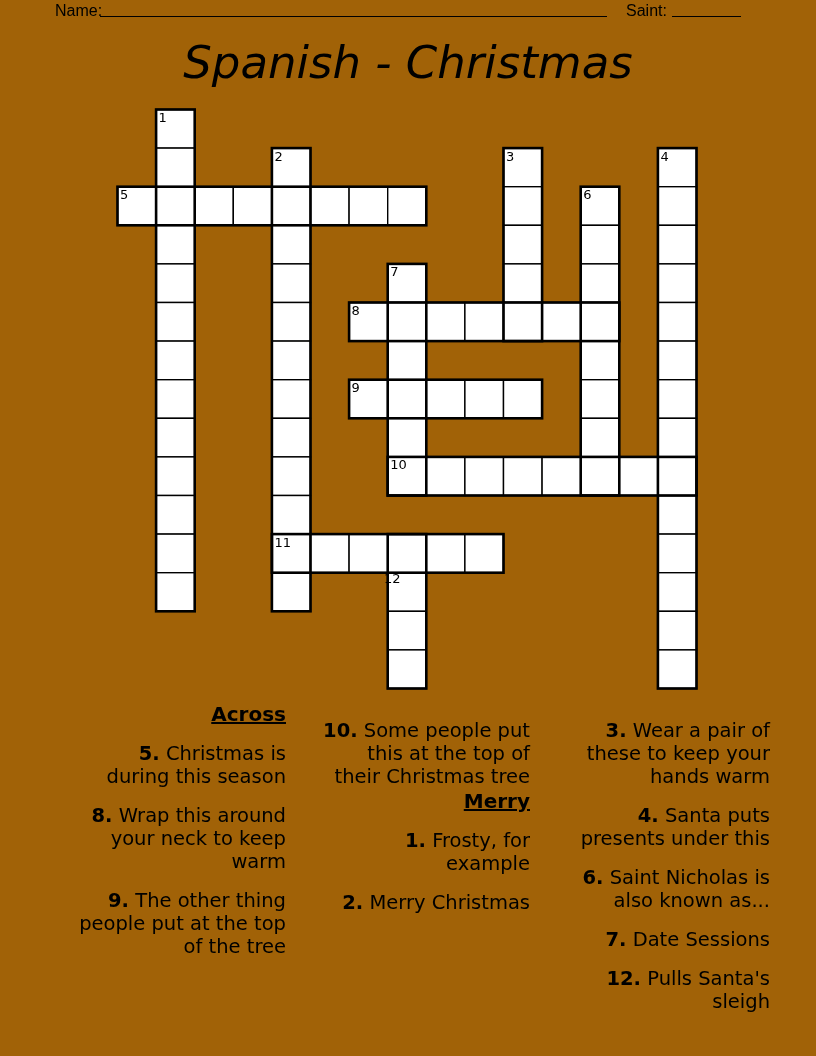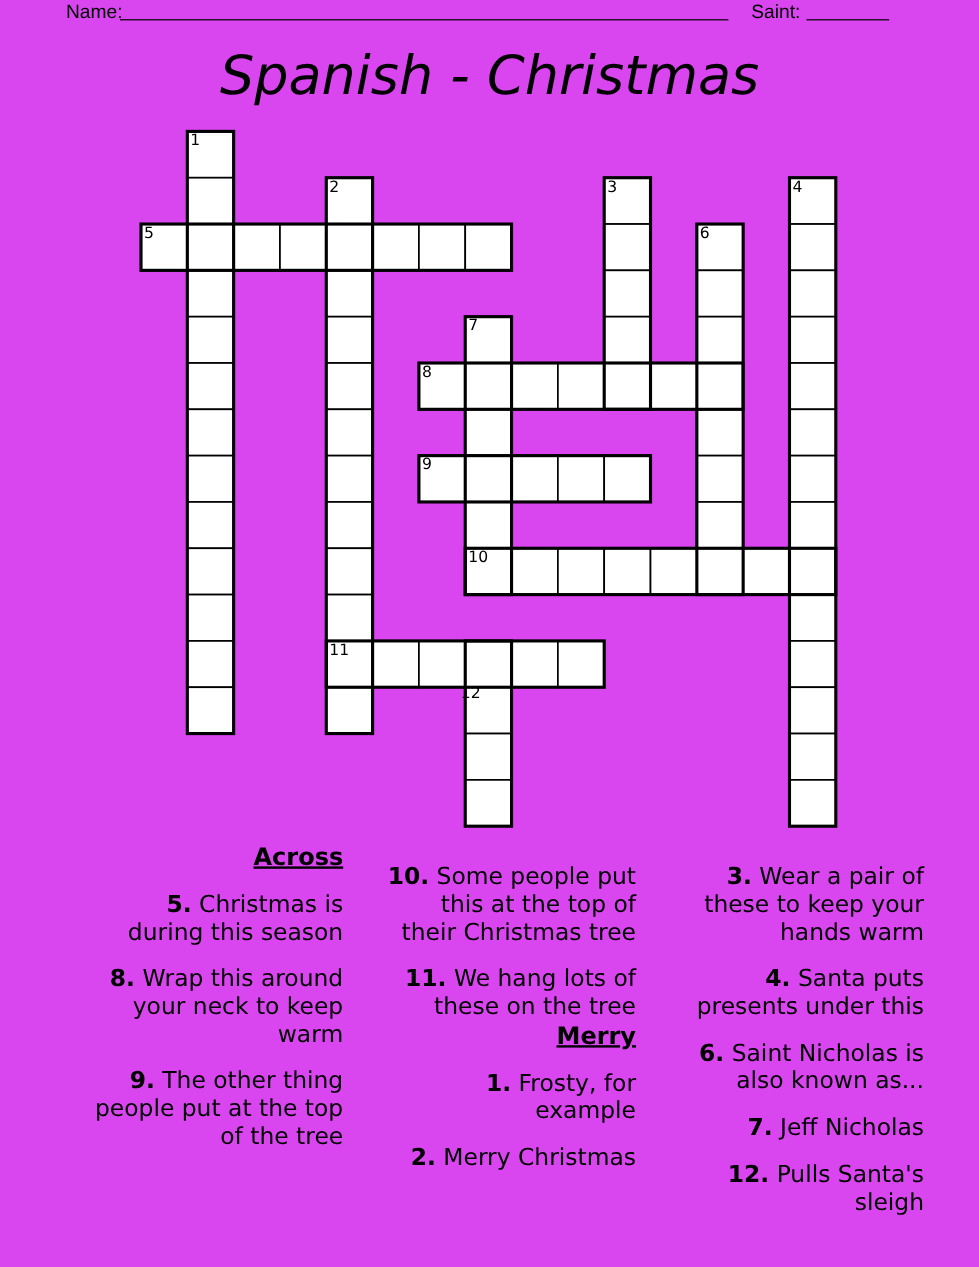--- a/index.html
+++ b/index.html
@@ -1,17 +1,17 @@
 <!DOCTYPE html>
 <html><head>
 <meta charset="utf-8">
 <style>
   html,body{margin:0;padding:0;background:#fff;}
   .page{
-    position:relative;width:816px;height:1056px;background:#d946ef;
+    position:relative;width:816px;height:1056px;background:#a16207;
     font-family:"DejaVu Sans",sans-serif;color:#000;overflow:hidden;
   }
   
   .hdr-label{
     position:absolute;top:2px;font-family:"Liberation Sans",sans-serif;
     font-size:16px;line-height:17px;color:#000;
   }
   #name-label{left:55px;}
   #date-label{left:626px;}
   .write-line{position:absolute;top:1px;height:15px;border-bottom:1.6px solid #000;}
@@ -193,33 +193,31 @@
 your neck to keep
 warm</span></div>
       <div class="clue"><span class="num">9.</span> <span class="t">The other thing
 people put at the top
 of the tree</span></div>
     </div>
   <div class="clue-col" id="clue-col-1">
       <div class="clue"><span class="num">10.</span> <span class="t">Some people put
 this at the top of
 their Christmas tree</span></div>
-      <div class="clue"><span class="num">11.</span> <span class="t">We hang lots of
-these on the tree</span></div>
       <div class="clue-heading">Merry</div>
       <div class="clue"><span class="num">1.</span> <span class="t">Frosty, for
 example</span></div>
       <div class="clue"><span class="num">2.</span> <span class="t">Merry Christmas</span></div>
     </div>
   <div class="clue-col" id="clue-col-2">
       <div class="clue"><span class="num">3.</span> <span class="t">Wear a pair of
 these to keep your
 hands warm</span></div>
       <div class="clue"><span class="num">4.</span> <span class="t">Santa puts
 presents under this</span></div>
       <div class="clue"><span class="num">6.</span> <span class="t">Saint Nicholas is
 also known as...</span></div>
-      <div class="clue"><span class="num">7.</span> <span class="t">Jeff Nicholas</span></div>
+      <div class="clue"><span class="num">7.</span> <span class="t">Date Sessions</span></div>
       <div class="clue"><span class="num">12.</span> <span class="t">Pulls Santa's
 sleigh</span></div>
     </div>
 
 </div>
 
 </body></html>

